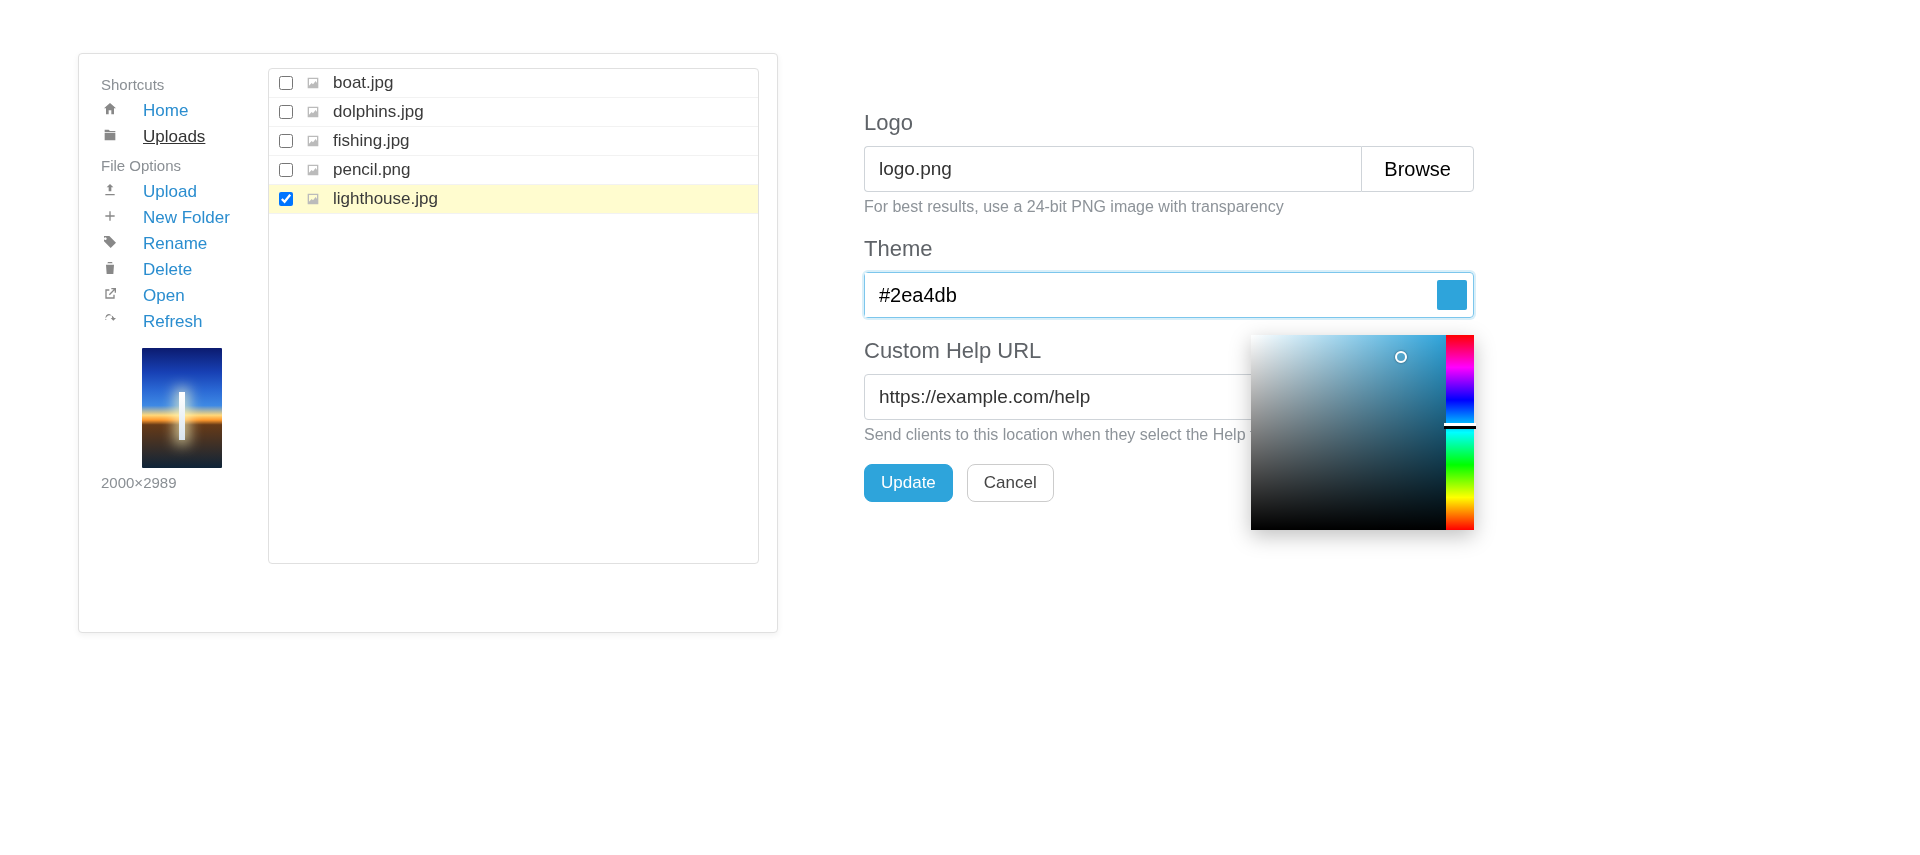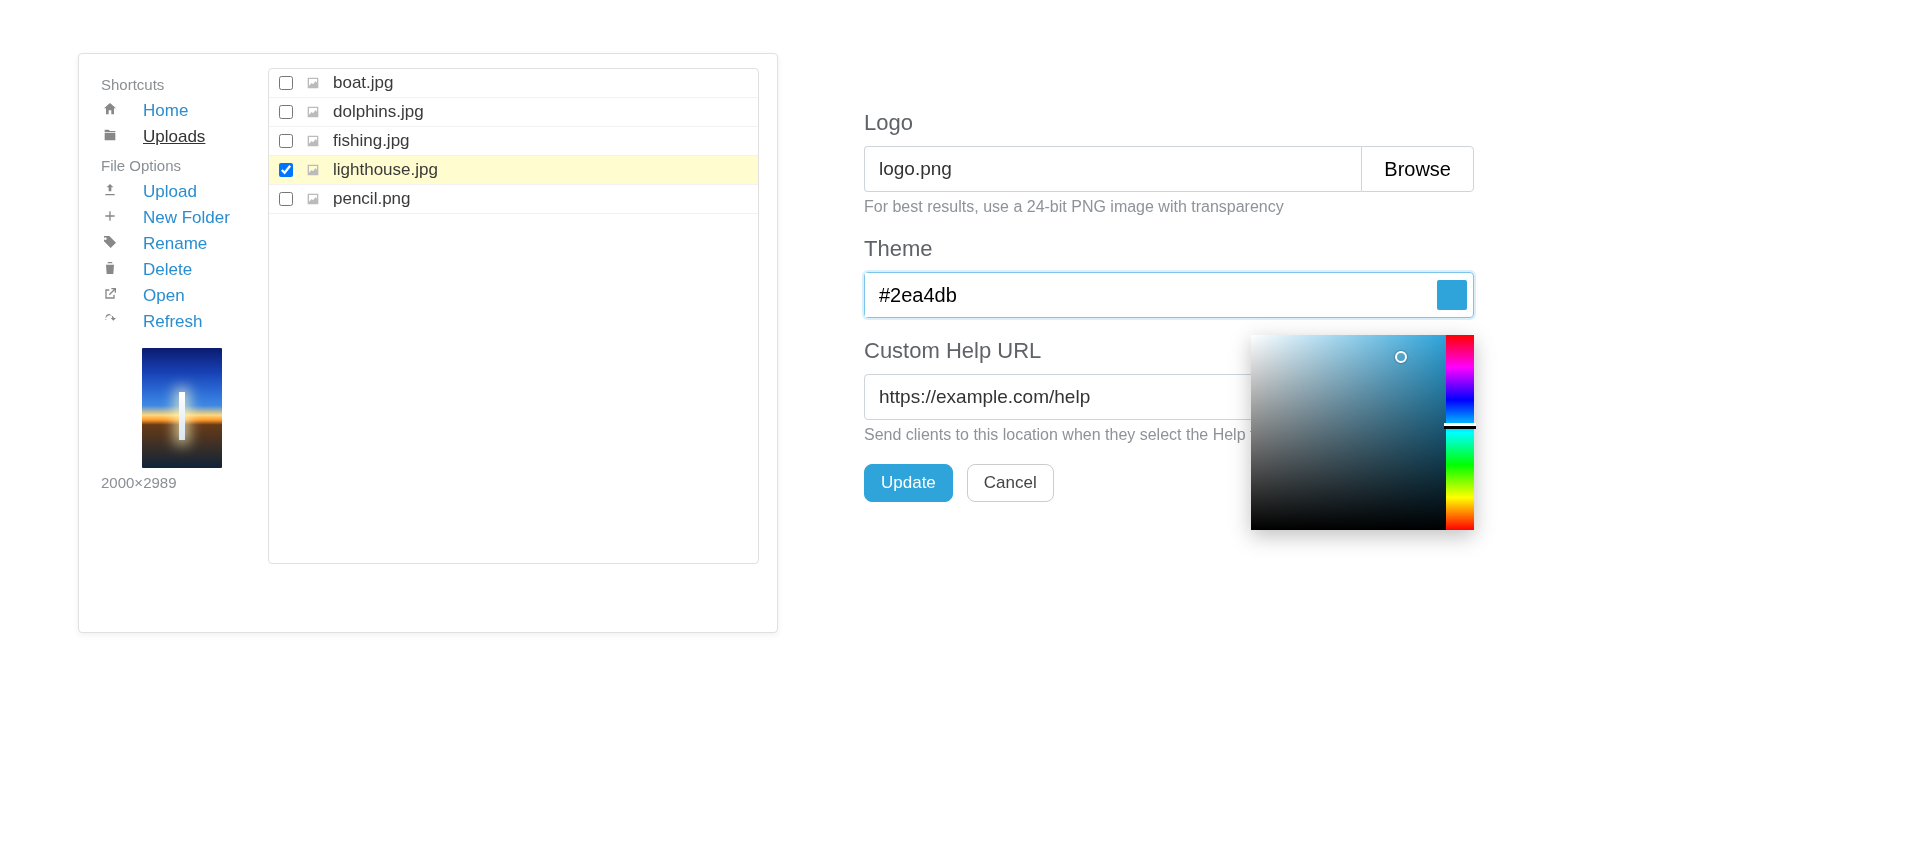--- a/index.html
+++ b/index.html
@@ -211,37 +211,37 @@
           </div>
           <div class="fb-row">
             <input type="checkbox" style="">
             <span class="file-ico">
               <svg width="16" height="16" viewBox="0 0 24 24" fill="currentColor">
                 <path d="M4 4h16v16H4zM6 6v10l4-4 2 2 4-5 2 3V6z"></path>
               </svg>
             </span>
             <span class="name">fishing.jpg</span>
           </div>
+          <div class="fb-row">
+            <input type="checkbox" style="">
+            <span class="file-ico">
+              <svg width="16" height="16" viewBox="0 0 24 24" fill="currentColor">
+                <path d="M4 4h16v16H4zM6 6v10l4-4 2 2 4-5 2 3V6z"></path>
+              </svg>
+            </span>
+            <span class="name">pencil.png</span>
+          </div>
           <div class="fb-row selected">
             <input type="checkbox" checked="" style="">
             <span class="file-ico">
               <svg width="16" height="16" viewBox="0 0 24 24" fill="currentColor">
                 <path d="M4 4h16v16H4zM6 6v10l4-4 2 2 4-5 2 3V6z"></path>
               </svg>
             </span>
             <span class="name">lighthouse.jpg</span>
-          </div>
-          <div class="fb-row">
-            <input type="checkbox" style="">
-            <span class="file-ico">
-              <svg width="16" height="16" viewBox="0 0 24 24" fill="currentColor">
-                <path d="M4 4h16v16H4zM6 6v10l4-4 2 2 4-5 2 3V6z"></path>
-              </svg>
-            </span>
-            <span class="name">pencil.png</span>
           </div>
         </div>
     </div>
   </div>
 
 </div>
 
 <div class="settings">
   <div class="field">
     <div class="field-label">Logo</div>

